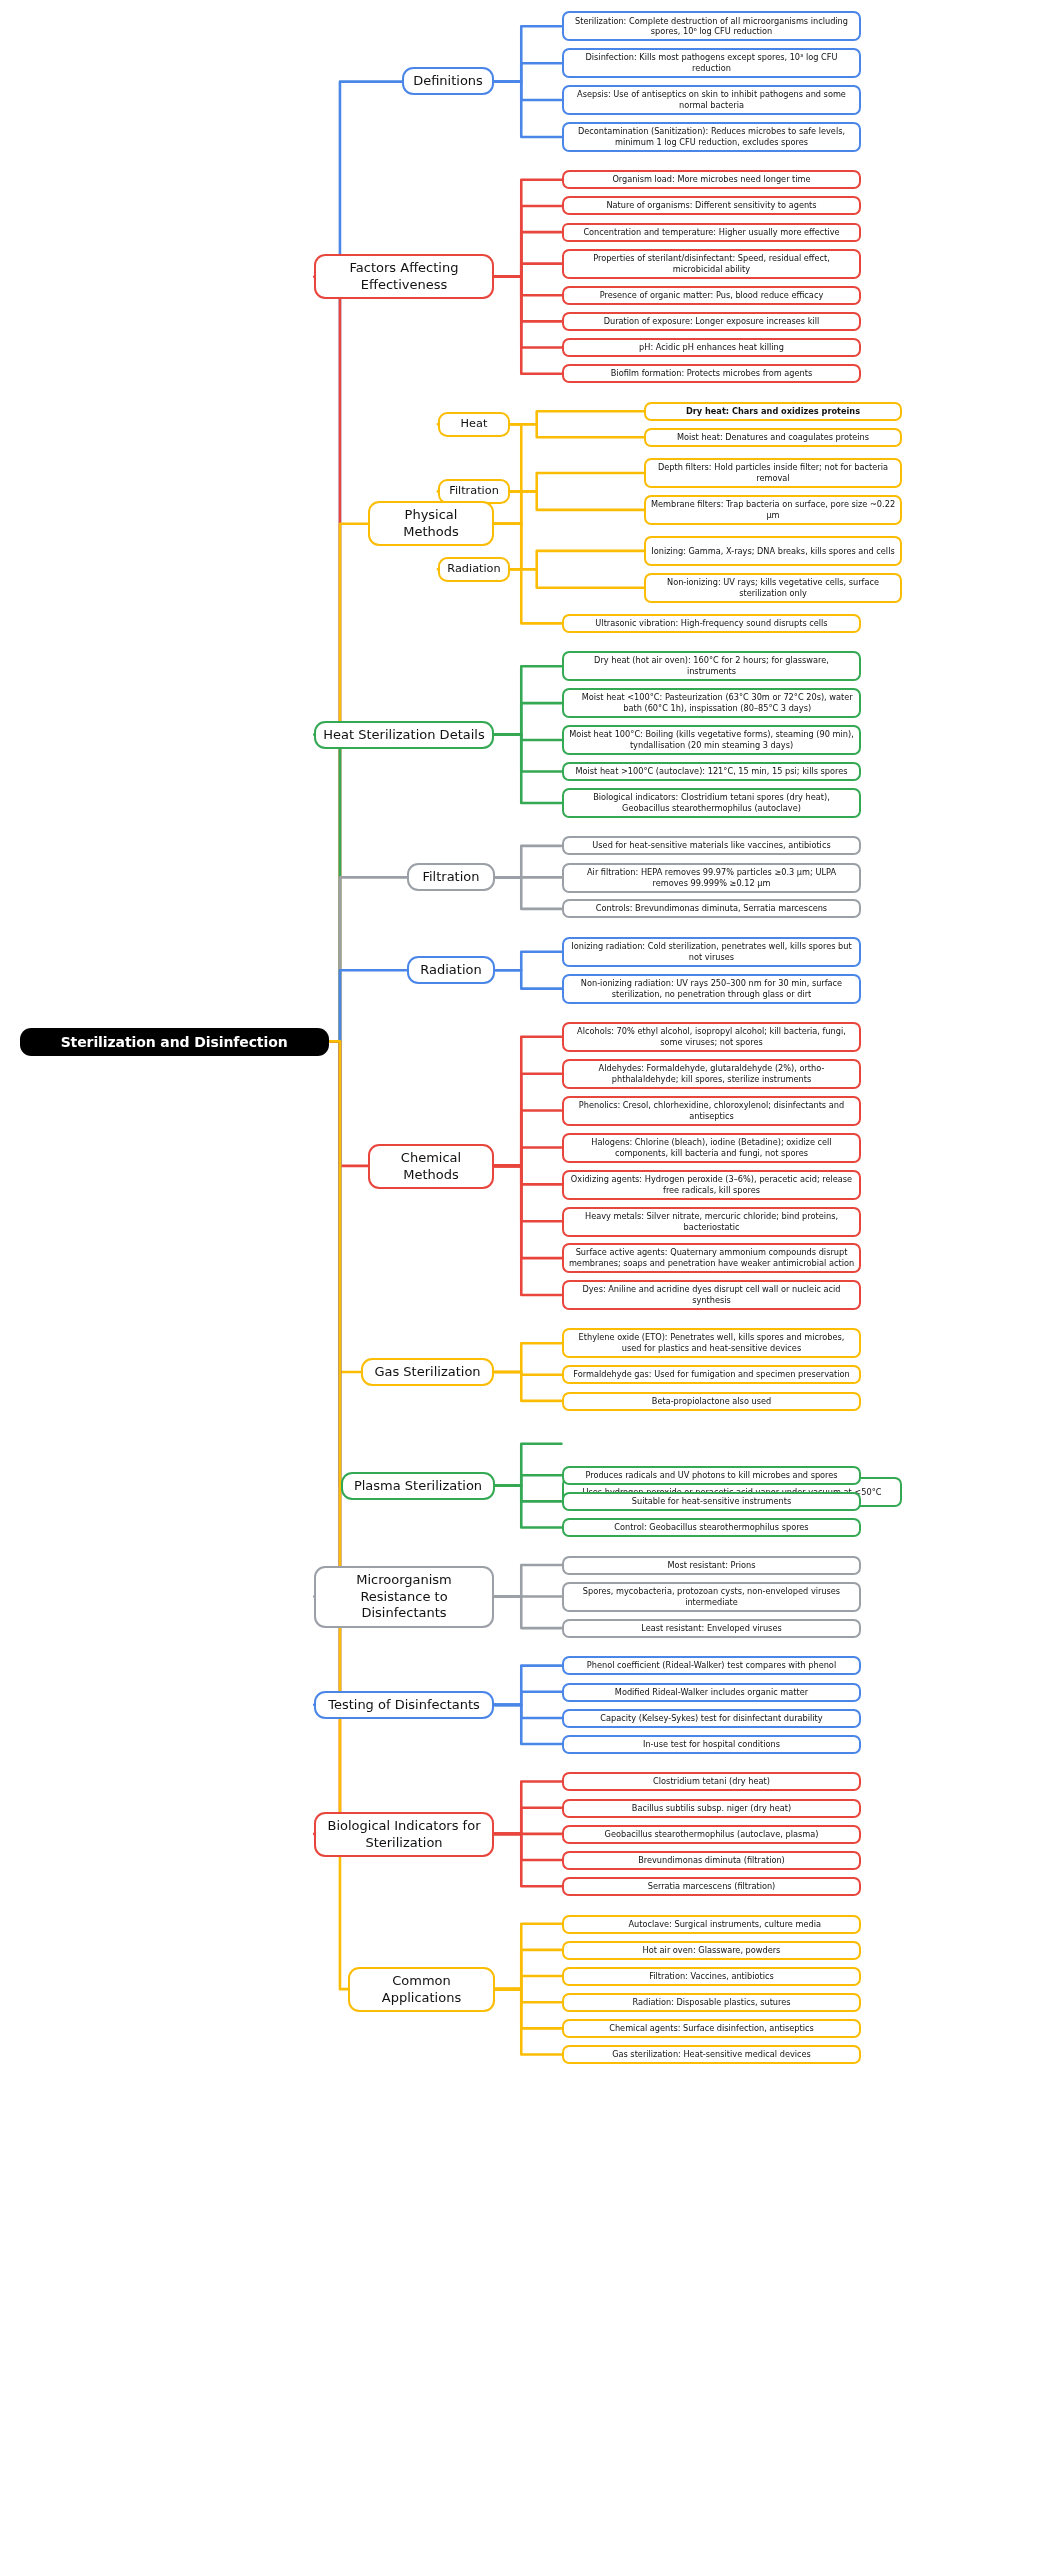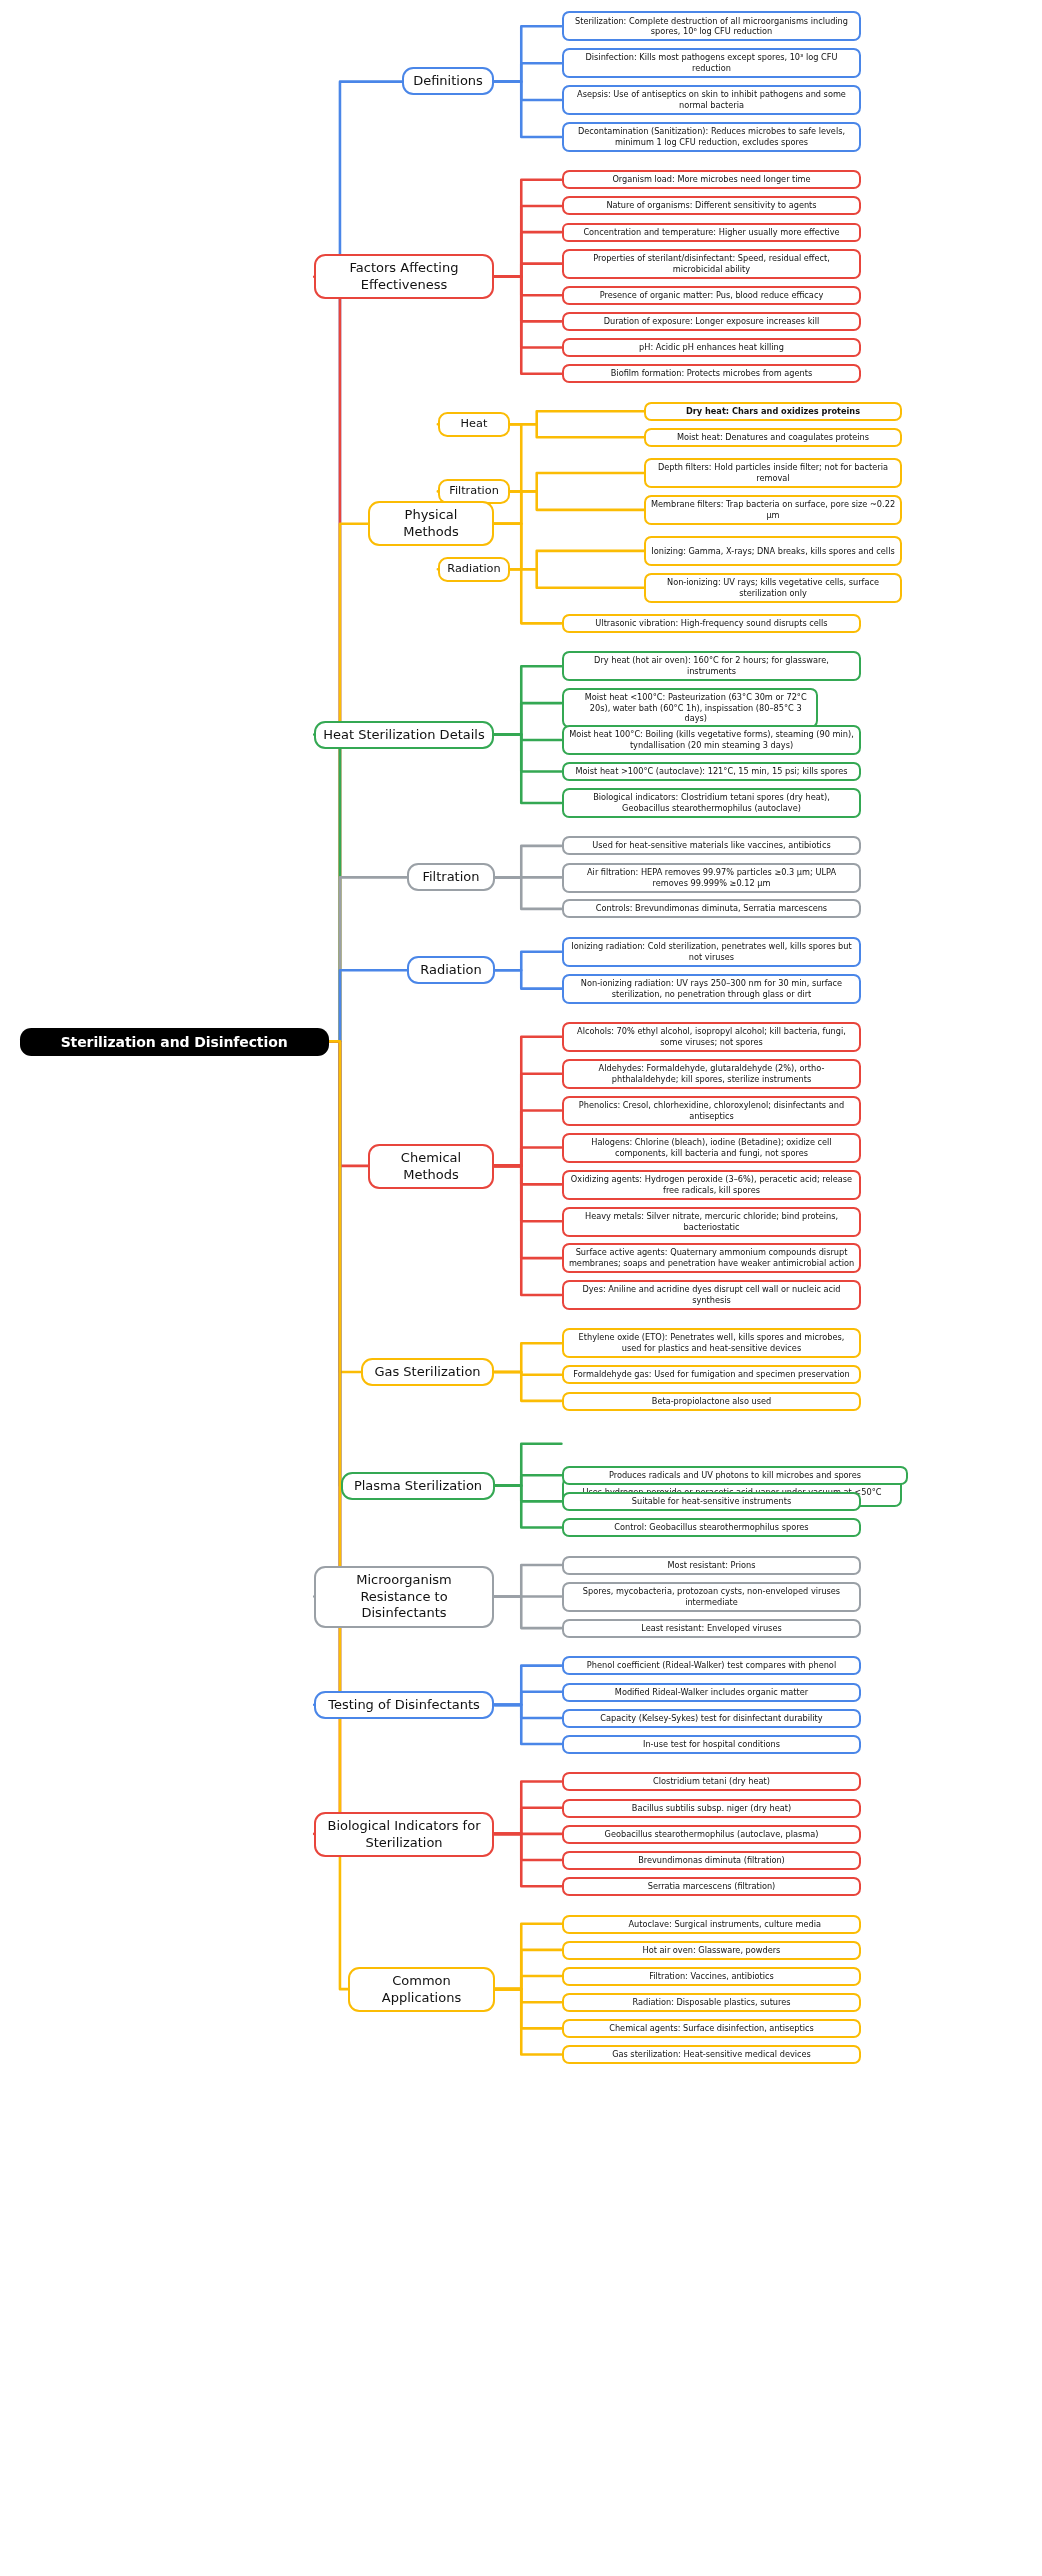--- a/index.html
+++ b/index.html
@@ -180,21 +180,21 @@
       <div class="node subbranch c-yellow" style="left: 438px; top: 412px; width: 72px; min-height: 25px;">Heat</div>
       <div class="node leaf c-yellow" style="left: 644px; top: 458px; width: 258px; min-height: 30px;">Depth filters: Hold particles inside filter; not for bacteria removal</div>
       <div class="node leaf c-yellow" style="left: 644px; top: 495px; width: 258px; min-height: 30px;">Membrane filters: Trap bacteria on surface, pore size ~0.22 µm</div>
       <div class="node subbranch c-yellow" style="left: 438px; top: 479px; width: 72px; min-height: 25px;">Filtration</div>
       <div class="node leaf c-yellow" style="left: 644px; top: 536px; width: 258px; min-height: 30px;">Ionizing: Gamma, X-rays; DNA breaks, kills spores and cells</div>
       <div class="node leaf c-yellow" style="left: 644px; top: 573px; width: 258px; min-height: 30px;">Non-ionizing: UV rays; kills vegetative cells, surface sterilization only</div>
       <div class="node subbranch c-yellow" style="left: 438px; top: 557px; width: 72px; min-height: 25px;">Radiation</div>
       <div class="node leaf c-yellow" style="left: 562px; top: 614px; width: 299px; min-height: 19px;">Ultrasonic vibration: High-frequency sound disrupts cells</div>
       <div class="node branch c-yellow" style="left: 368px; top: 501px; width: 126px; min-height: 45px;">Physical Methods</div>
       <div class="node leaf c-green" style="left: 562px; top: 651px; width: 299px; min-height: 30px;">Dry heat (hot air oven): 160°C for 2 hours; for glassware, instruments</div>
-      <div class="node leaf c-green" style="left: 562px; top: 688px; width: 256px; min-height: 30px; padding-left: 16px;">Moist heat &lt;100°C: Pasteurization (63°C 30m or 72°C 20s), water bath (60°C 1h), inspissation (80–85°C 3 days)</div>
+      <div class="node leaf c-green" style="left: 562px; top: 688px; width: 299px; min-height: 30px; padding-left: 16px;">Moist heat &lt;100°C: Pasteurization (63°C 30m or 72°C 20s), water bath (60°C 1h), inspissation (80–85°C 3 days)</div>
       <div class="node leaf c-green" style="left: 562px; top: 725px; width: 299px; min-height: 30px;">Moist heat 100°C: Boiling (kills vegetative forms), steaming (90 min), tyndallisation (20 min steaming 3 days)</div>
       <div class="node leaf c-green" style="left: 562px; top: 762px; width: 299px; min-height: 19px;">Moist heat &gt;100°C (autoclave): 121°C, 15 min, 15 psi; kills spores</div>
       <div class="node leaf c-green" style="left: 562px; top: 788px; width: 299px; min-height: 30px;">Biological indicators: Clostridium tetani spores (dry heat), Geobacillus stearothermophilus (autoclave)</div>
       <div class="node branch c-green" style="left: 314px; top: 721px; width: 180px; min-height: 28px;">Heat Sterilization Details</div>
       <div class="node leaf c-gray" style="left: 562px; top: 836px; width: 299px; min-height: 19px;">Used for heat-sensitive materials like vaccines, antibiotics</div>
       <div class="node leaf c-gray" style="left: 562px; top: 863px; width: 299px; min-height: 30px;">Air filtration: HEPA removes 99.97% particles ≥0.3 µm; ULPA removes 99.999% ≥0.12 µm</div>
       <div class="node leaf c-gray" style="left: 562px; top: 899px; width: 299px; min-height: 19px;">Controls: Brevundimonas diminuta, Serratia marcescens</div>
       <div class="node branch c-gray" style="left: 407px; top: 863px; width: 88px; min-height: 28px;">Filtration</div>
       <div class="node leaf c-blue" style="left: 562px; top: 937px; width: 299px; min-height: 30px;">Ionizing radiation: Cold sterilization, penetrates well, kills spores but not viruses</div>
       <div class="node leaf c-blue" style="left: 562px; top: 974px; width: 299px; min-height: 30px;">Non-ionizing radiation: UV rays 250–300 nm for 30 min, surface sterilization, no penetration through glass or dirt</div>
@@ -206,21 +206,21 @@
       <div class="node leaf c-red" style="left: 562px; top: 1170px; width: 299px; min-height: 30px;">Oxidizing agents: Hydrogen peroxide (3–6%), peracetic acid; release free radicals, kill spores</div>
       <div class="node leaf c-red" style="left: 562px; top: 1207px; width: 299px; min-height: 30px;">Heavy metals: Silver nitrate, mercuric chloride; bind proteins, bacteriostatic</div>
       <div class="node leaf c-red" style="left: 562px; top: 1243px; width: 299px; min-height: 30px;">Surface active agents: Quaternary ammonium compounds disrupt membranes; soaps and penetration have weaker antimicrobial action</div>
       <div class="node leaf c-red" style="left: 562px; top: 1280px; width: 299px; min-height: 30px;">Dyes: Aniline and acridine dyes disrupt cell wall or nucleic acid synthesis</div>
       <div class="node branch c-red" style="left: 368px; top: 1144px; width: 126px; min-height: 45px;">Chemical Methods</div>
       <div class="node leaf c-yellow" style="left: 562px; top: 1328px; width: 299px; min-height: 30px;">Ethylene oxide (ETO): Penetrates well, kills spores and microbes, used for plastics and heat-sensitive devices</div>
       <div class="node leaf c-yellow" style="left: 562px; top: 1365px; width: 299px; min-height: 19px;">Formaldehyde gas: Used for fumigation and specimen preservation</div>
       <div class="node leaf c-yellow" style="left: 562px; top: 1392px; width: 299px; min-height: 19px;">Beta-propiolactone also used</div>
       <div class="node branch c-yellow" style="left: 361px; top: 1358px; width: 133px; min-height: 28px;">Gas Sterilization</div>
       <div class="node leaf c-green" style="left: 562px; top: 1429px; width: 340px; min-height: 30px; margin-top: 48px;">Uses hydrogen peroxide or peracetic acid vapor under vacuum at &lt;50°C</div>
-      <div class="node leaf c-green" style="left: 562px; top: 1466px; width: 346px; min-height: 19px;">Produces radicals and UV photons to kill microbes and spores</div>
+      <div class="node leaf c-green" style="left: 562px; top: 1466px; width: 299px; min-height: 19px;">Produces radicals and UV photons to kill microbes and spores</div>
       <div class="node leaf c-green" style="left: 562px; top: 1492px; width: 299px; min-height: 19px;">Suitable for heat-sensitive instruments</div>
       <div class="node leaf c-green" style="left: 562px; top: 1518px; width: 299px; min-height: 19px;">Control: Geobacillus stearothermophilus spores</div>
       <div class="node branch c-green" style="left: 341px; top: 1472px; width: 154px; min-height: 28px;">Plasma Sterilization</div>
       <div class="node leaf c-gray" style="left: 562px; top: 1556px; width: 299px; min-height: 19px;">Most resistant: Prions</div>
       <div class="node leaf c-gray" style="left: 562px; top: 1582px; width: 299px; min-height: 30px;">Spores, mycobacteria, protozoan cysts, non-enveloped viruses intermediate</div>
       <div class="node leaf c-gray" style="left: 562px; top: 1619px; width: 299px; min-height: 19px;">Least resistant: Enveloped viruses</div>
       <div class="node branch c-gray" style="left: 314px; top: 1566px; width: 180px; min-height: 62px;">Microorganism Resistance to Disinfectants</div>
       <div class="node leaf c-blue" style="left: 562px; top: 1656px; width: 299px; min-height: 19px;">Phenol coefficient (Rideal-Walker) test compares with phenol</div>
       <div class="node leaf c-blue" style="left: 562px; top: 1683px; width: 299px; min-height: 19px;">Modified Rideal-Walker includes organic matter</div>
       <div class="node leaf c-blue" style="left: 562px; top: 1709px; width: 299px; min-height: 19px;">Capacity (Kelsey-Sykes) test for disinfectant durability</div>

